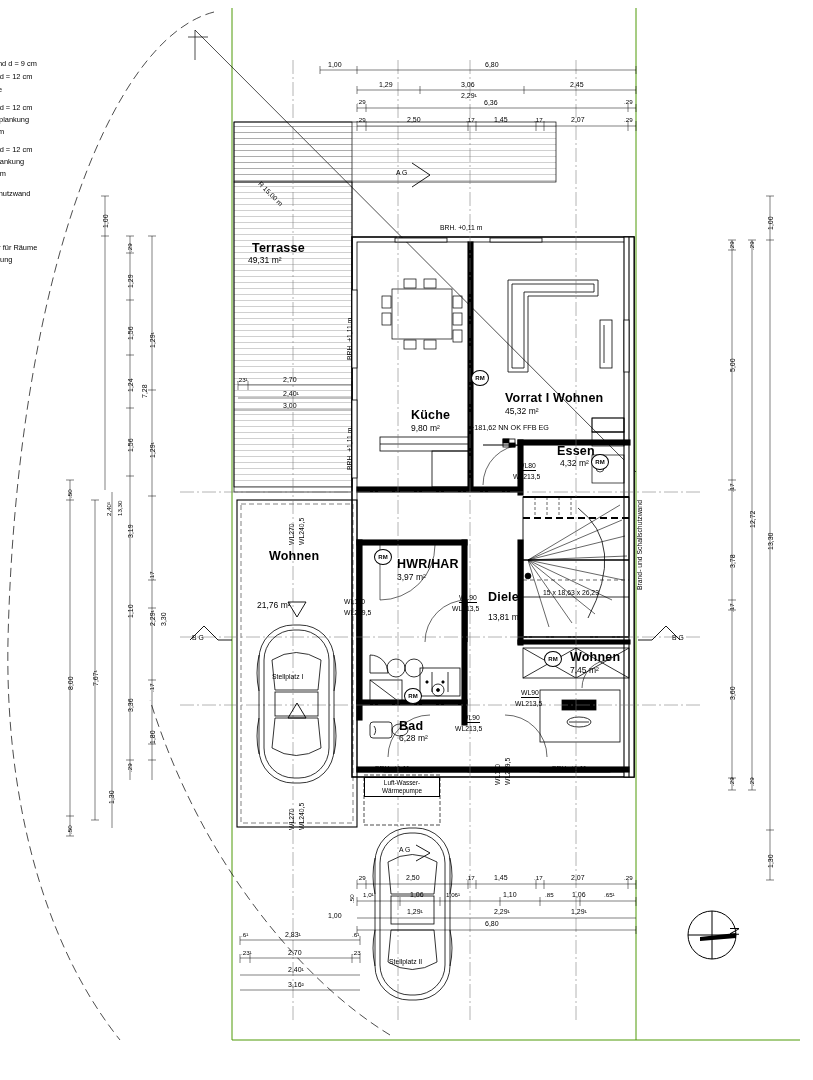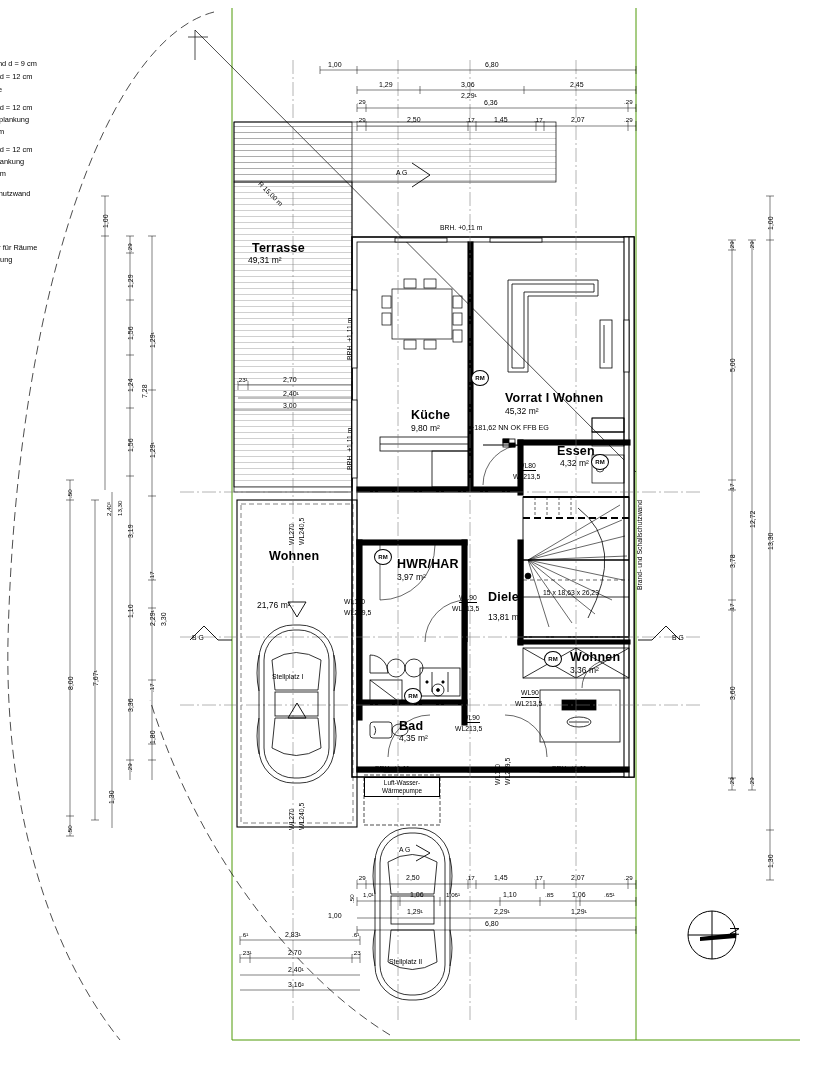--- a/index.html
+++ b/index.html
@@ -466,24 +466,24 @@
   <div class="lbl room-name" style="left:269px; top:549px;">Wohnen</div>
   <div class="lbl room-area" style="left:257px; top:564px;margin-top:37px;">21,76 m²</div>
 
   <div class="lbl room-name" style="left:397px; top:557px;">HWR/HAR</div>
   <div class="lbl room-area" style="left:397px; top:573px;">3,97 m²</div>
 
   <div class="lbl room-name" style="left:488px; top:590px;">Diele</div>
   <div class="lbl room-area" style="left:488px; top:606px;margin-top:7px;">13,81 m²</div>
 
   <div class="lbl room-name" style="left:570px; top:650px;">Wohnen</div>
-  <div class="lbl room-area" style="left:570px; top:666px;">3,36 m²</div>
+  <div class="lbl room-area" style="left:570px; top:666px;">7,45 m²</div>
 
   <div class="lbl room-name" style="left:399px; top:719px;">Bad</div>
-  <div class="lbl room-area" style="left:399px; top:734px;">4,35 m²</div>
+  <div class="lbl room-area" style="left:399px; top:734px;">6,28 m²</div>
 
   <div class="rm-badge" style="left:471px; top:370px; width:18px; height:16px;">RM</div>
   <div class="rm-badge" style="left:591px; top:454px; width:18px; height:16px;">RM</div>
   <div class="rm-badge" style="left:374px; top:549px; width:18px; height:16px;">RM</div>
   <div class="rm-badge" style="left:544px; top:651px; width:18px; height:16px;">RM</div>
   <div class="rm-badge" style="left:404px; top:688px; width:18px; height:16px;">RM</div>
 
   <div class="lbl note" style="left:470px; top:424px;">+181,62 NN OK FFB EG</div>
 
   <div class="lbl tiny7" style="left:543px; top:589px;">15 x 18,63 x 26,23</div>

